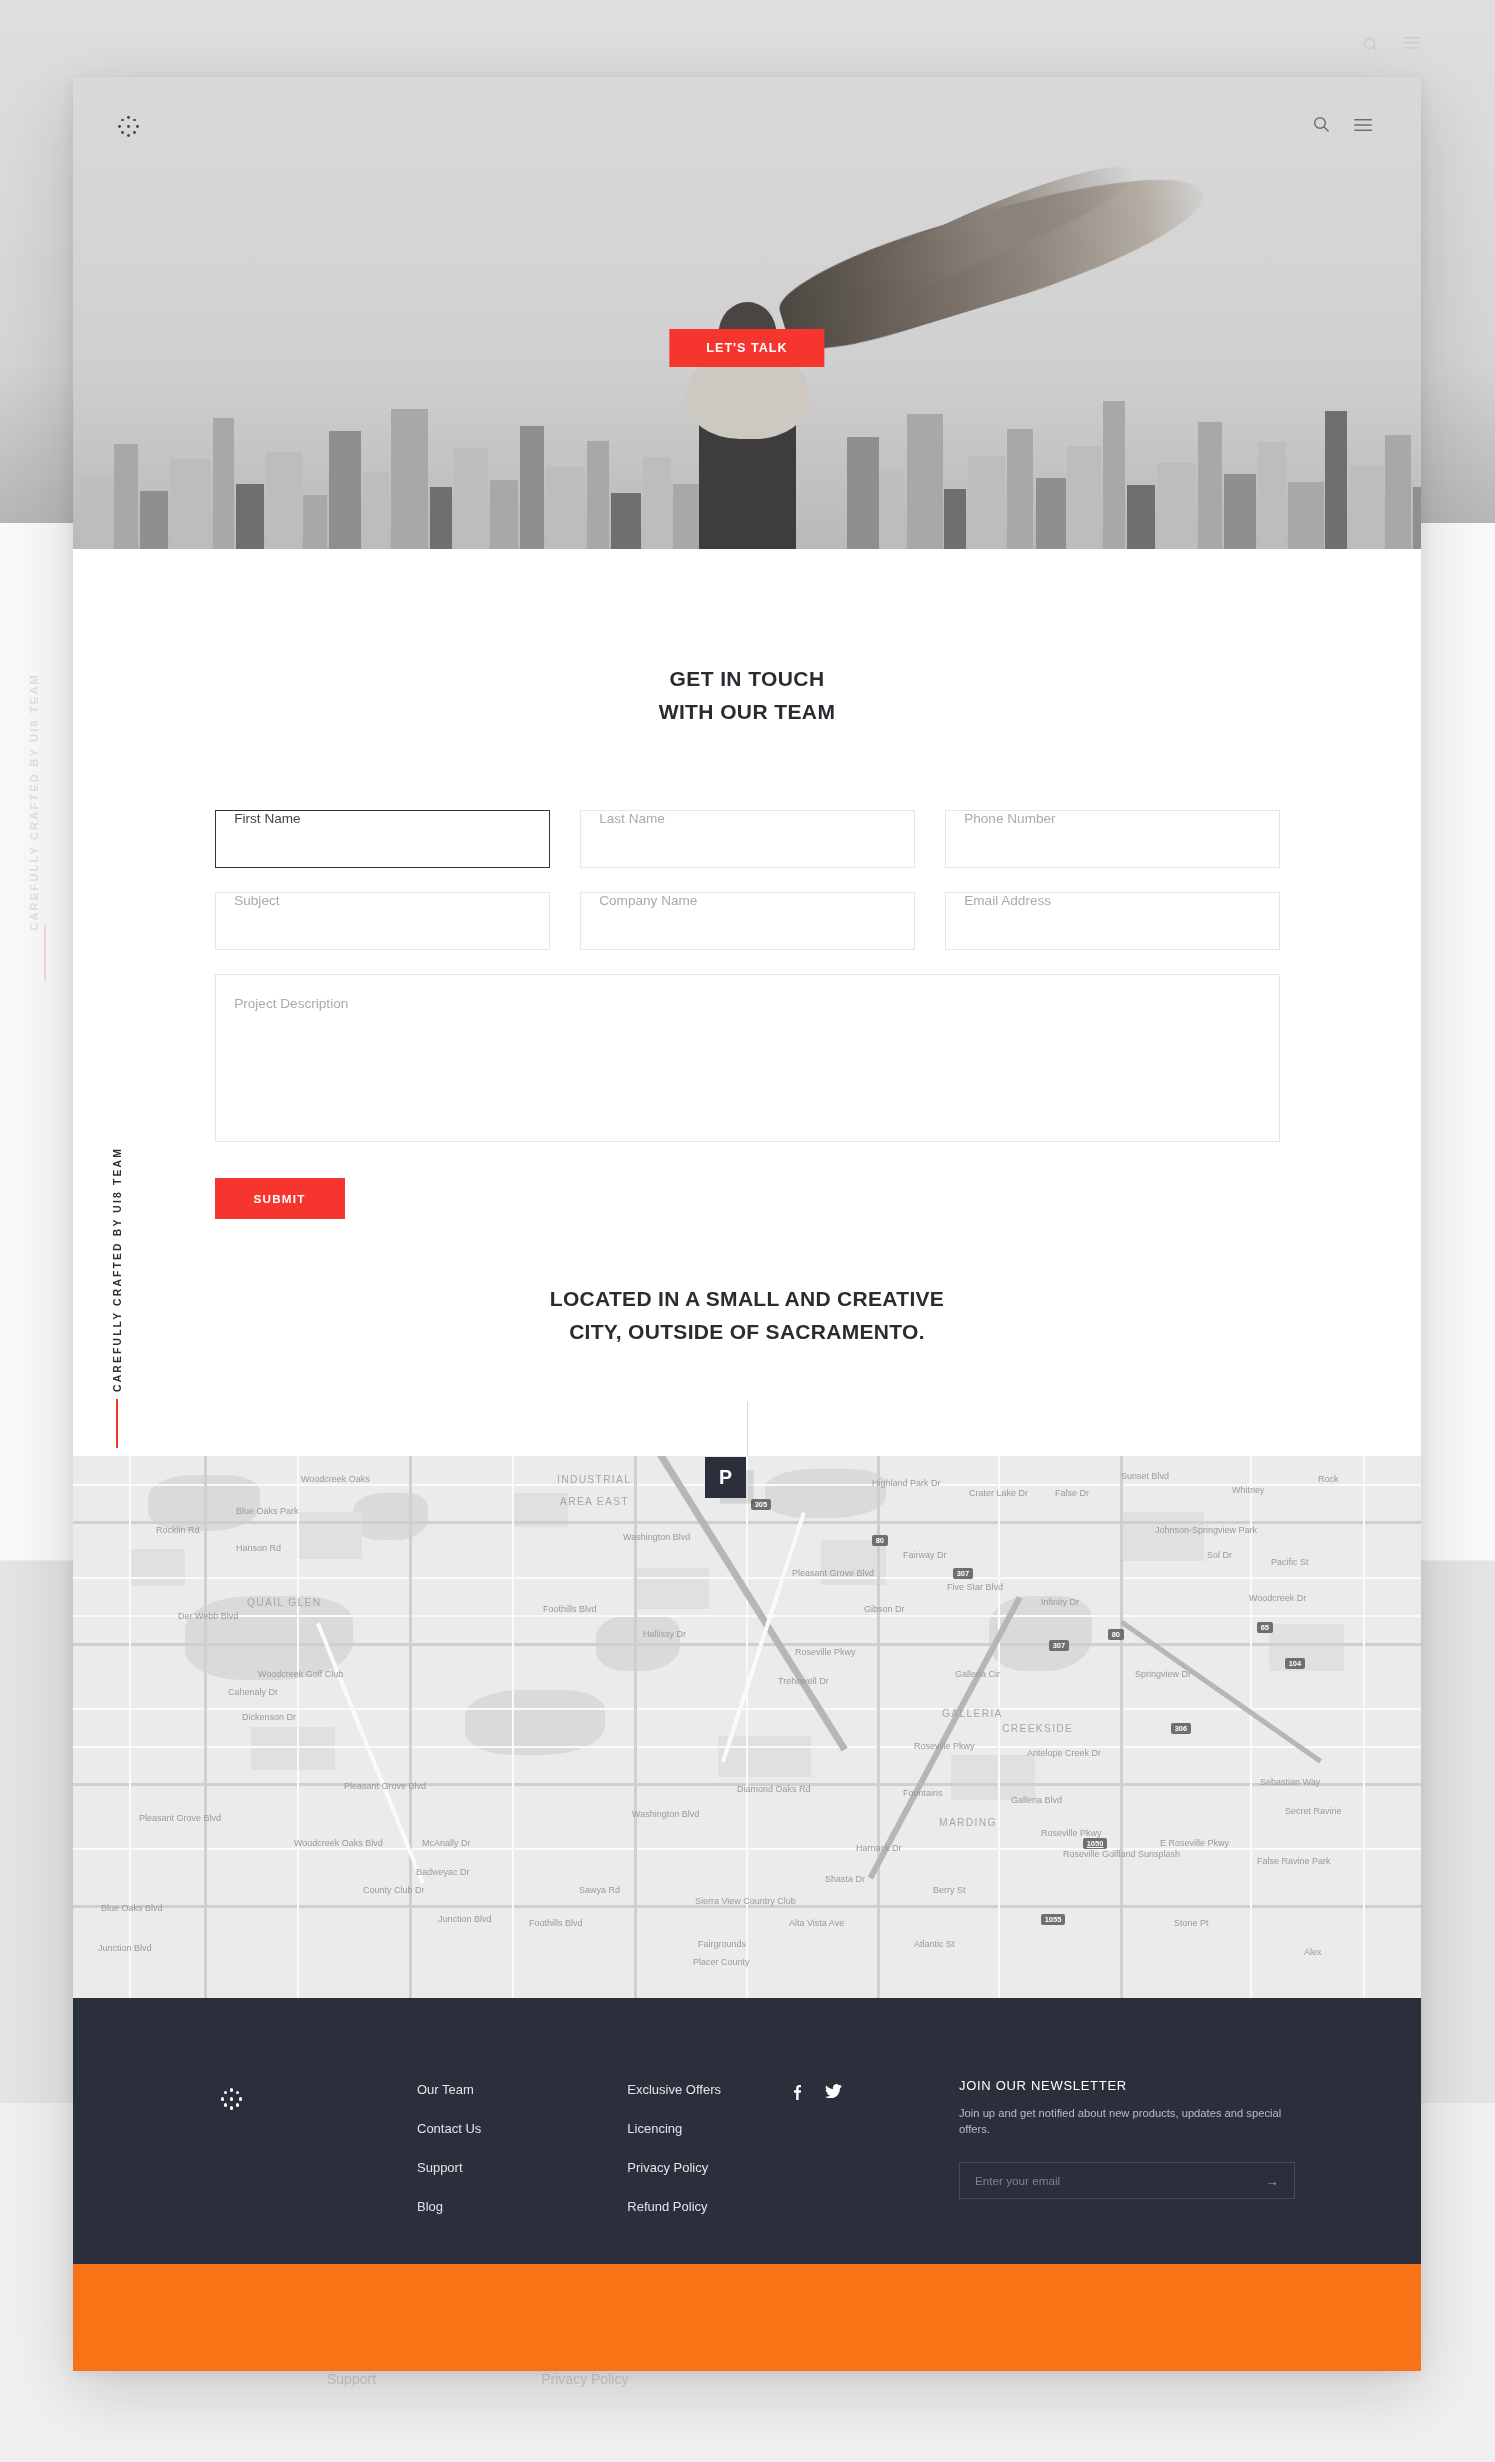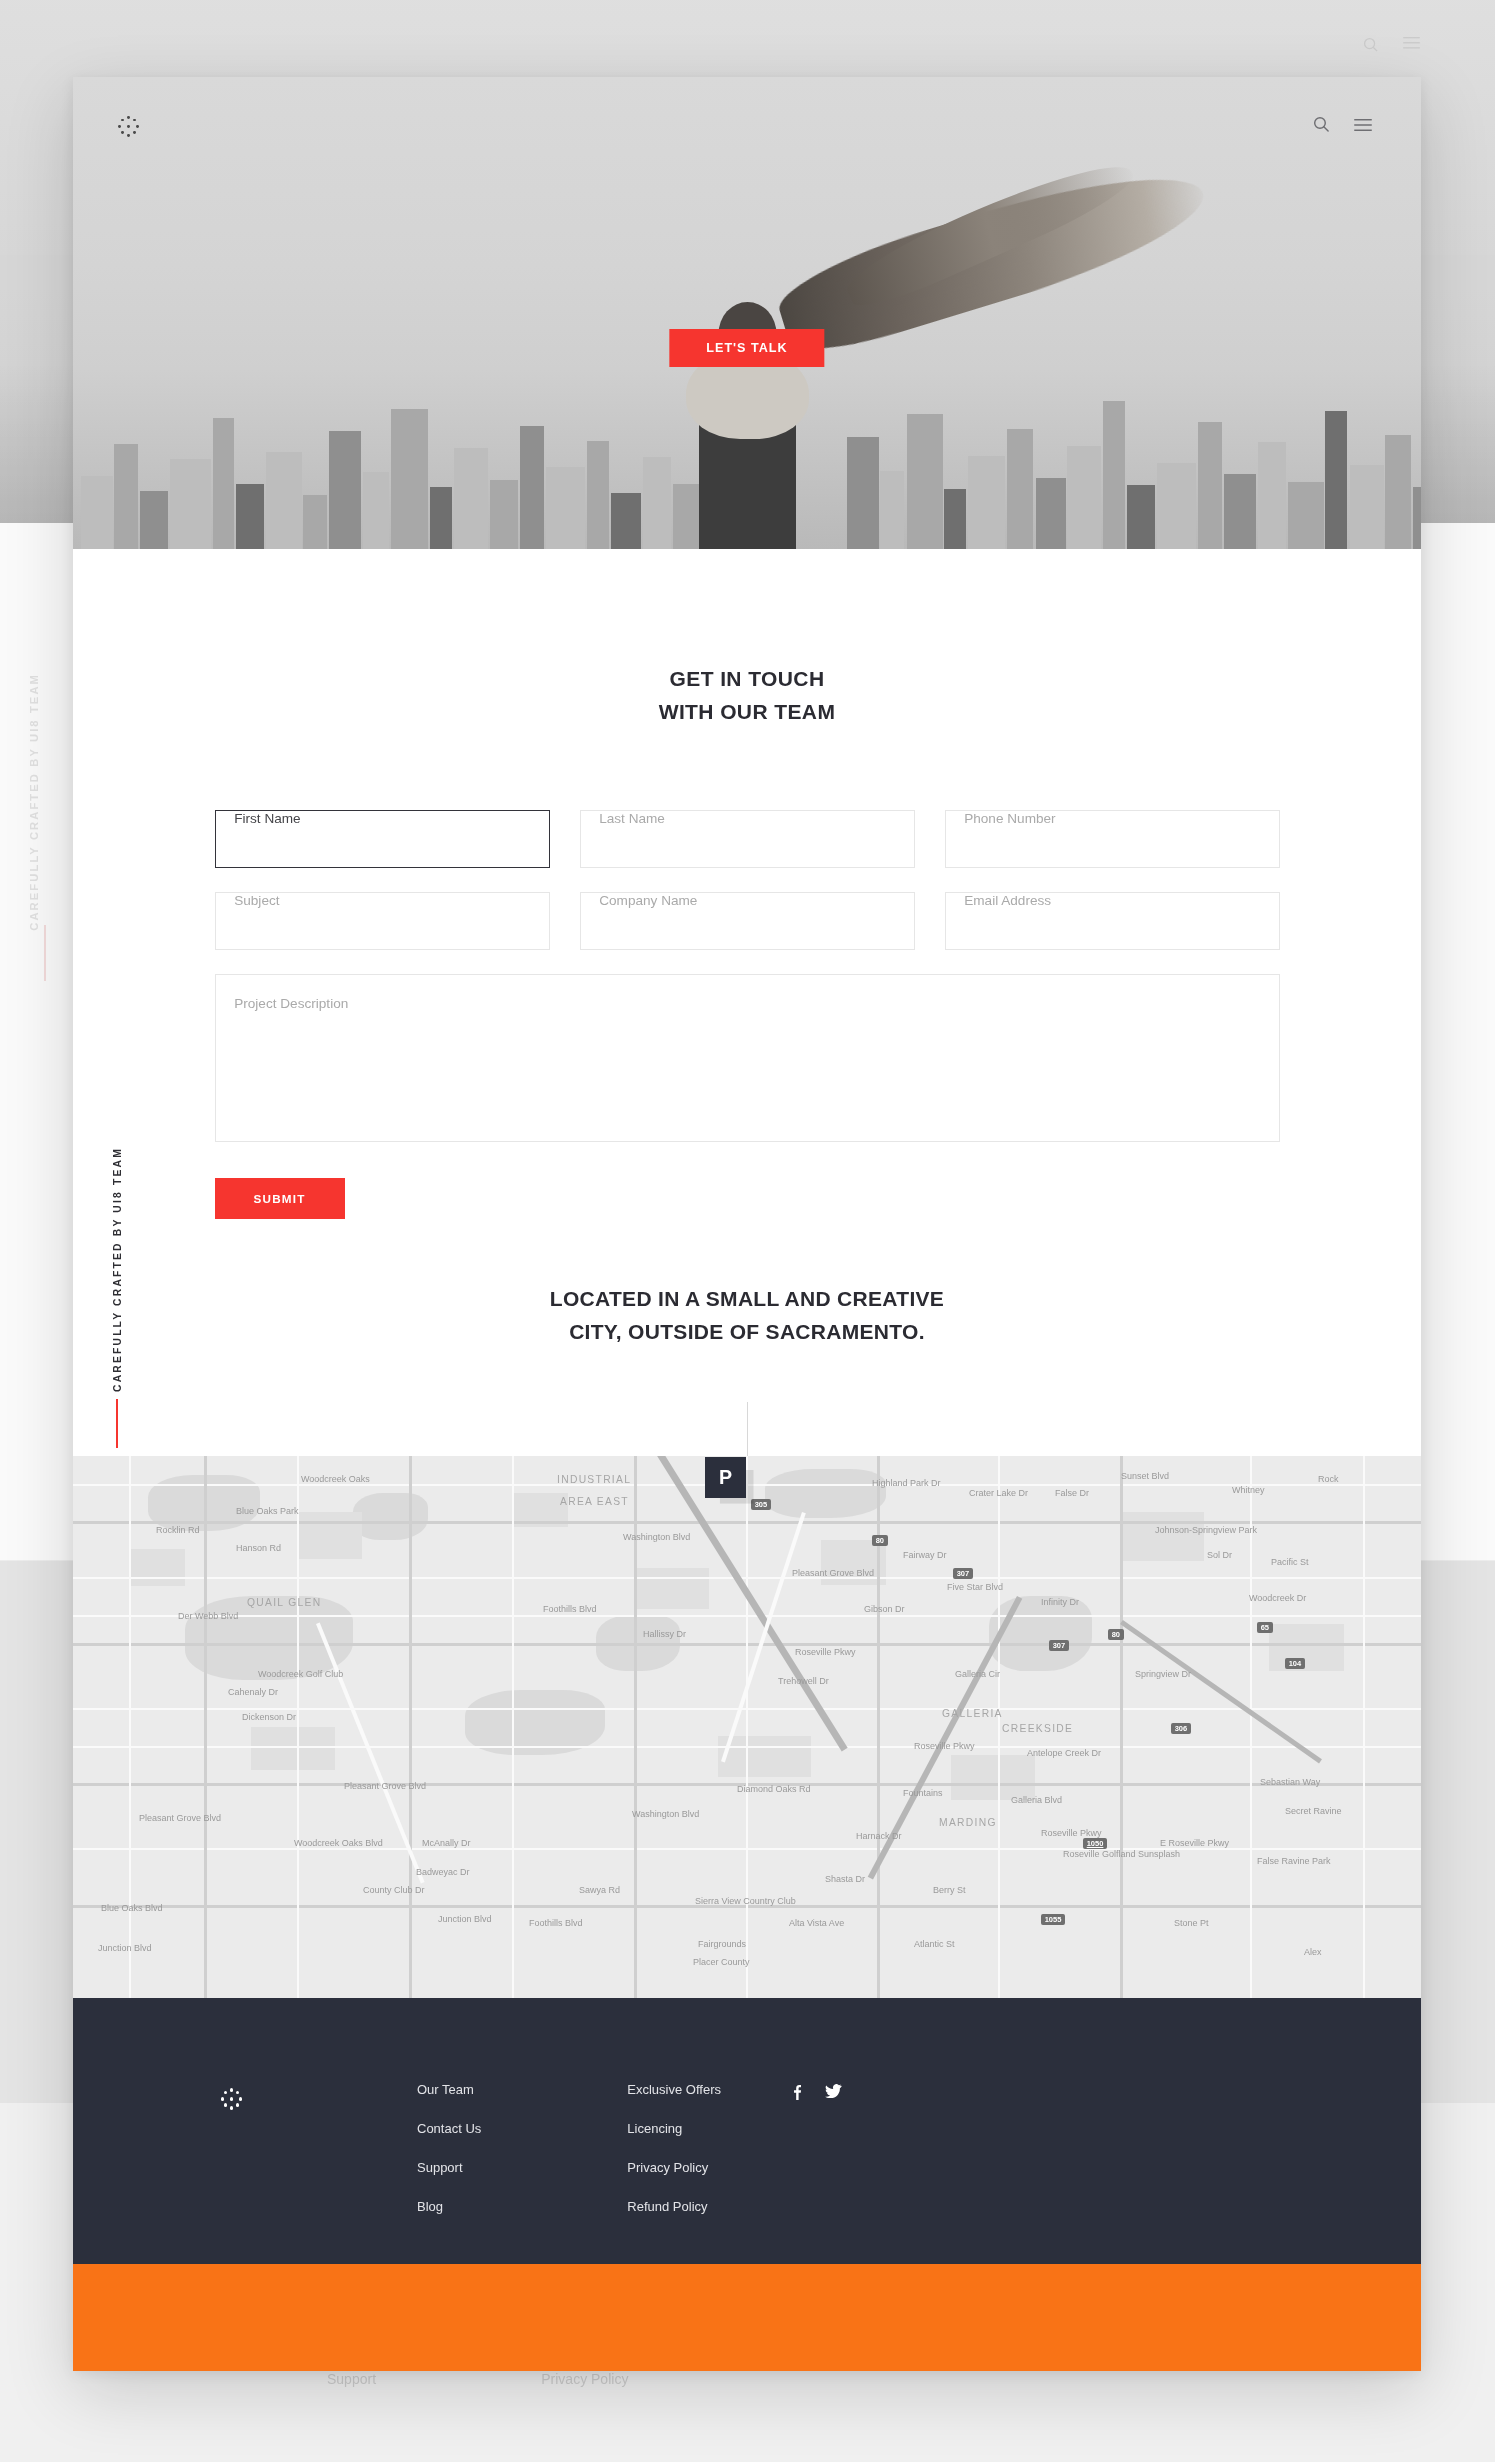--- a/index.html
+++ b/index.html
@@ -501,21 +501,21 @@
         <div class="mlabel" style="left: 664px; top: 328px;">Diamond Oaks Rd</div>
         <div class="mlabel" style="left: 559px; top: 353px;">Washington Blvd</div>
         <div class="mlabel" style="left: 830px; top: 332px;">Fountains</div>
         <div class="mlabel" style="left: 938px; top: 339px;">Galleria Blvd</div>
         <div class="mlabel" style="left: 1187px; top: 321px;">Sebastian Way</div>
         <div class="mlabel big" style="left: 866px; top: 361px;">MARDING</div>
         <div class="mlabel" style="left: 968px; top: 372px;">Roseville Pkwy</div>
         <div class="mlabel" style="left: 66px; top: 357px;">Pleasant Grove Blvd</div>
         <div class="mlabel" style="left: 221px; top: 382px;">Woodcreek Oaks Blvd</div>
         <div class="mlabel" style="left: 349px; top: 382px;">McAnally Dr</div>
-        <div class="mlabel" style="left: 783px; top: 375px;">Harnack Dr</div>
+        <div class="mlabel" style="left: 783px; top: 387px;">Harnack Dr</div>
         <div class="mlabel" style="left: 990px; top: 393px;">Roseville Golfland Sunsplash</div>
         <div class="mlabel" style="left: 1087px; top: 382px;">E Roseville Pkwy</div>
         <div class="mlabel" style="left: 1184px; top: 400px;">False Ravine Park</div>
         <div class="mlabel" style="left: 1212px; top: 350px;">Secret Ravine</div>
         <div class="mlabel" style="left: 343px; top: 411px;">Badweyac Dr</div>
         <div class="mlabel" style="left: 290px; top: 429px;">County Club Dr</div>
         <div class="mlabel" style="left: 506px; top: 429px;">Sawya Rd</div>
         <div class="mlabel" style="left: 622px; top: 440px;">Sierra View Country Club</div>
         <div class="mlabel" style="left: 752px; top: 418px;">Shasta Dr</div>
         <div class="mlabel" style="left: 860px; top: 429px;">Berry St</div>
@@ -583,15 +583,23 @@
           <path d="M6 17V9.2h2.3l.35-2.7H6V4.8c0-.78.22-1.31 1.34-1.31H8.7V1.08C8.47 1.05 7.66 1 6.72 1 4.75 1 3.4 2.2 3.4 4.4v2.1H1.1v2.7h2.3V17H6z" fill="#ffffff"></path>
         </svg>
       </span>
       <span>
         <svg width="17" height="14" viewBox="0 0 18 15">
           <path d="M17.6 1.9c-.65.29-1.35.48-2.08.57a3.63 3.63 0 0 0 1.6-2 7.3 7.3 0 0 1-2.3.88A3.62 3.62 0 0 0 8.55 4.6c0 .28.03.56.1.82A10.28 10.28 0 0 1 1.2 1.64a3.62 3.62 0 0 0 1.12 4.83 3.6 3.6 0 0 1-1.64-.45v.04a3.62 3.62 0 0 0 2.9 3.55 3.64 3.64 0 0 1-1.63.06 3.63 3.63 0 0 0 3.38 2.52A7.27 7.27 0 0 1 0 13.68a10.25 10.25 0 0 0 5.55 1.63c6.66 0 10.3-5.52 10.3-10.3l-.01-.47c.7-.51 1.32-1.15 1.81-1.88z" fill="#ffffff"></path>
         </svg>
       </span>
     </div>
 
+    <div class="f-news">
+      <h4>JOIN OUR NEWSLETTER</h4>
+      <p>Join up and get notified about new products, updates and special offers.</p>
+      <div class="news-input">
+        <span class="ph">Enter your email</span>
+        <span class="ar">→</span>
+      </div>
+    </div>
   </footer>
 </div>
 
 
 </body></html>

